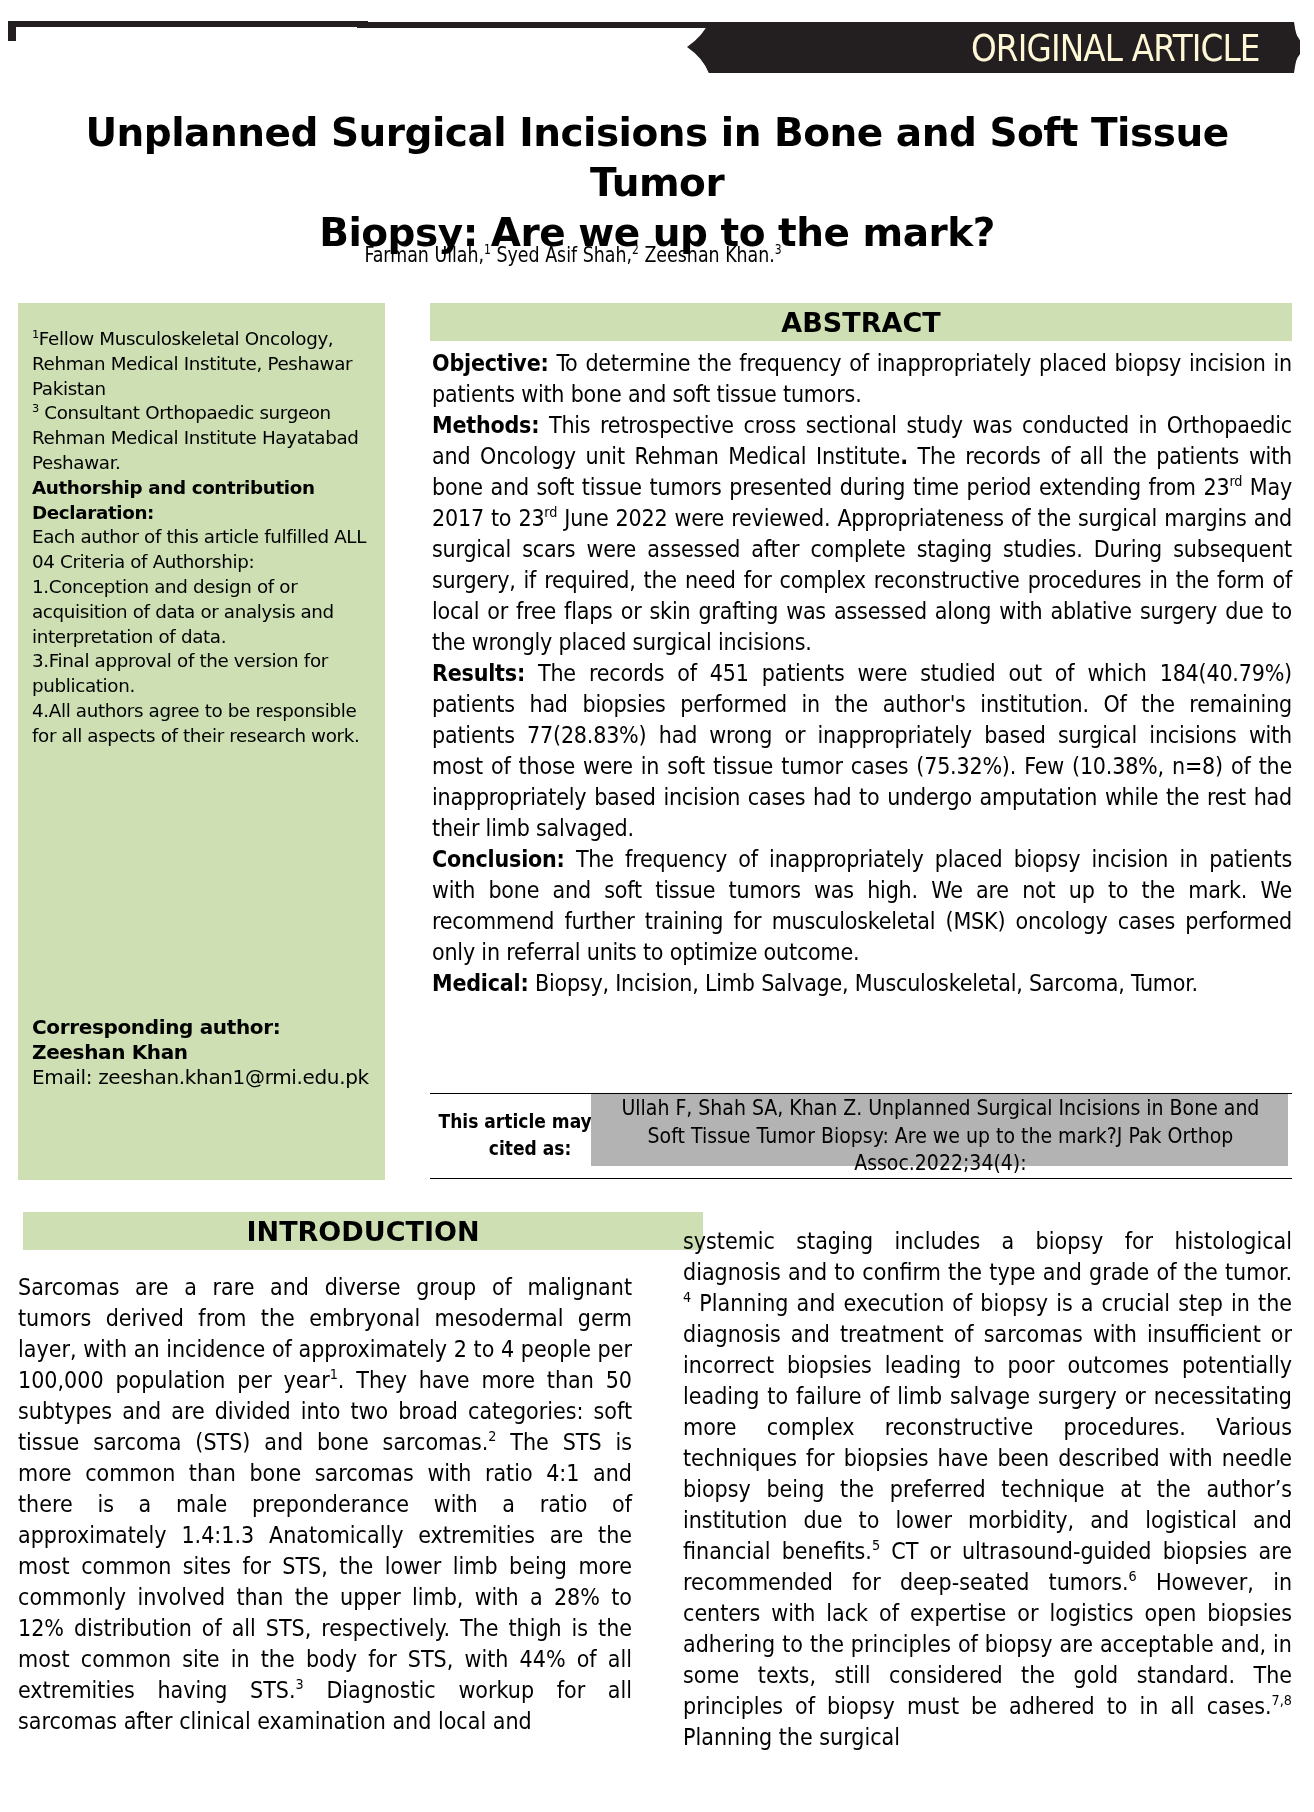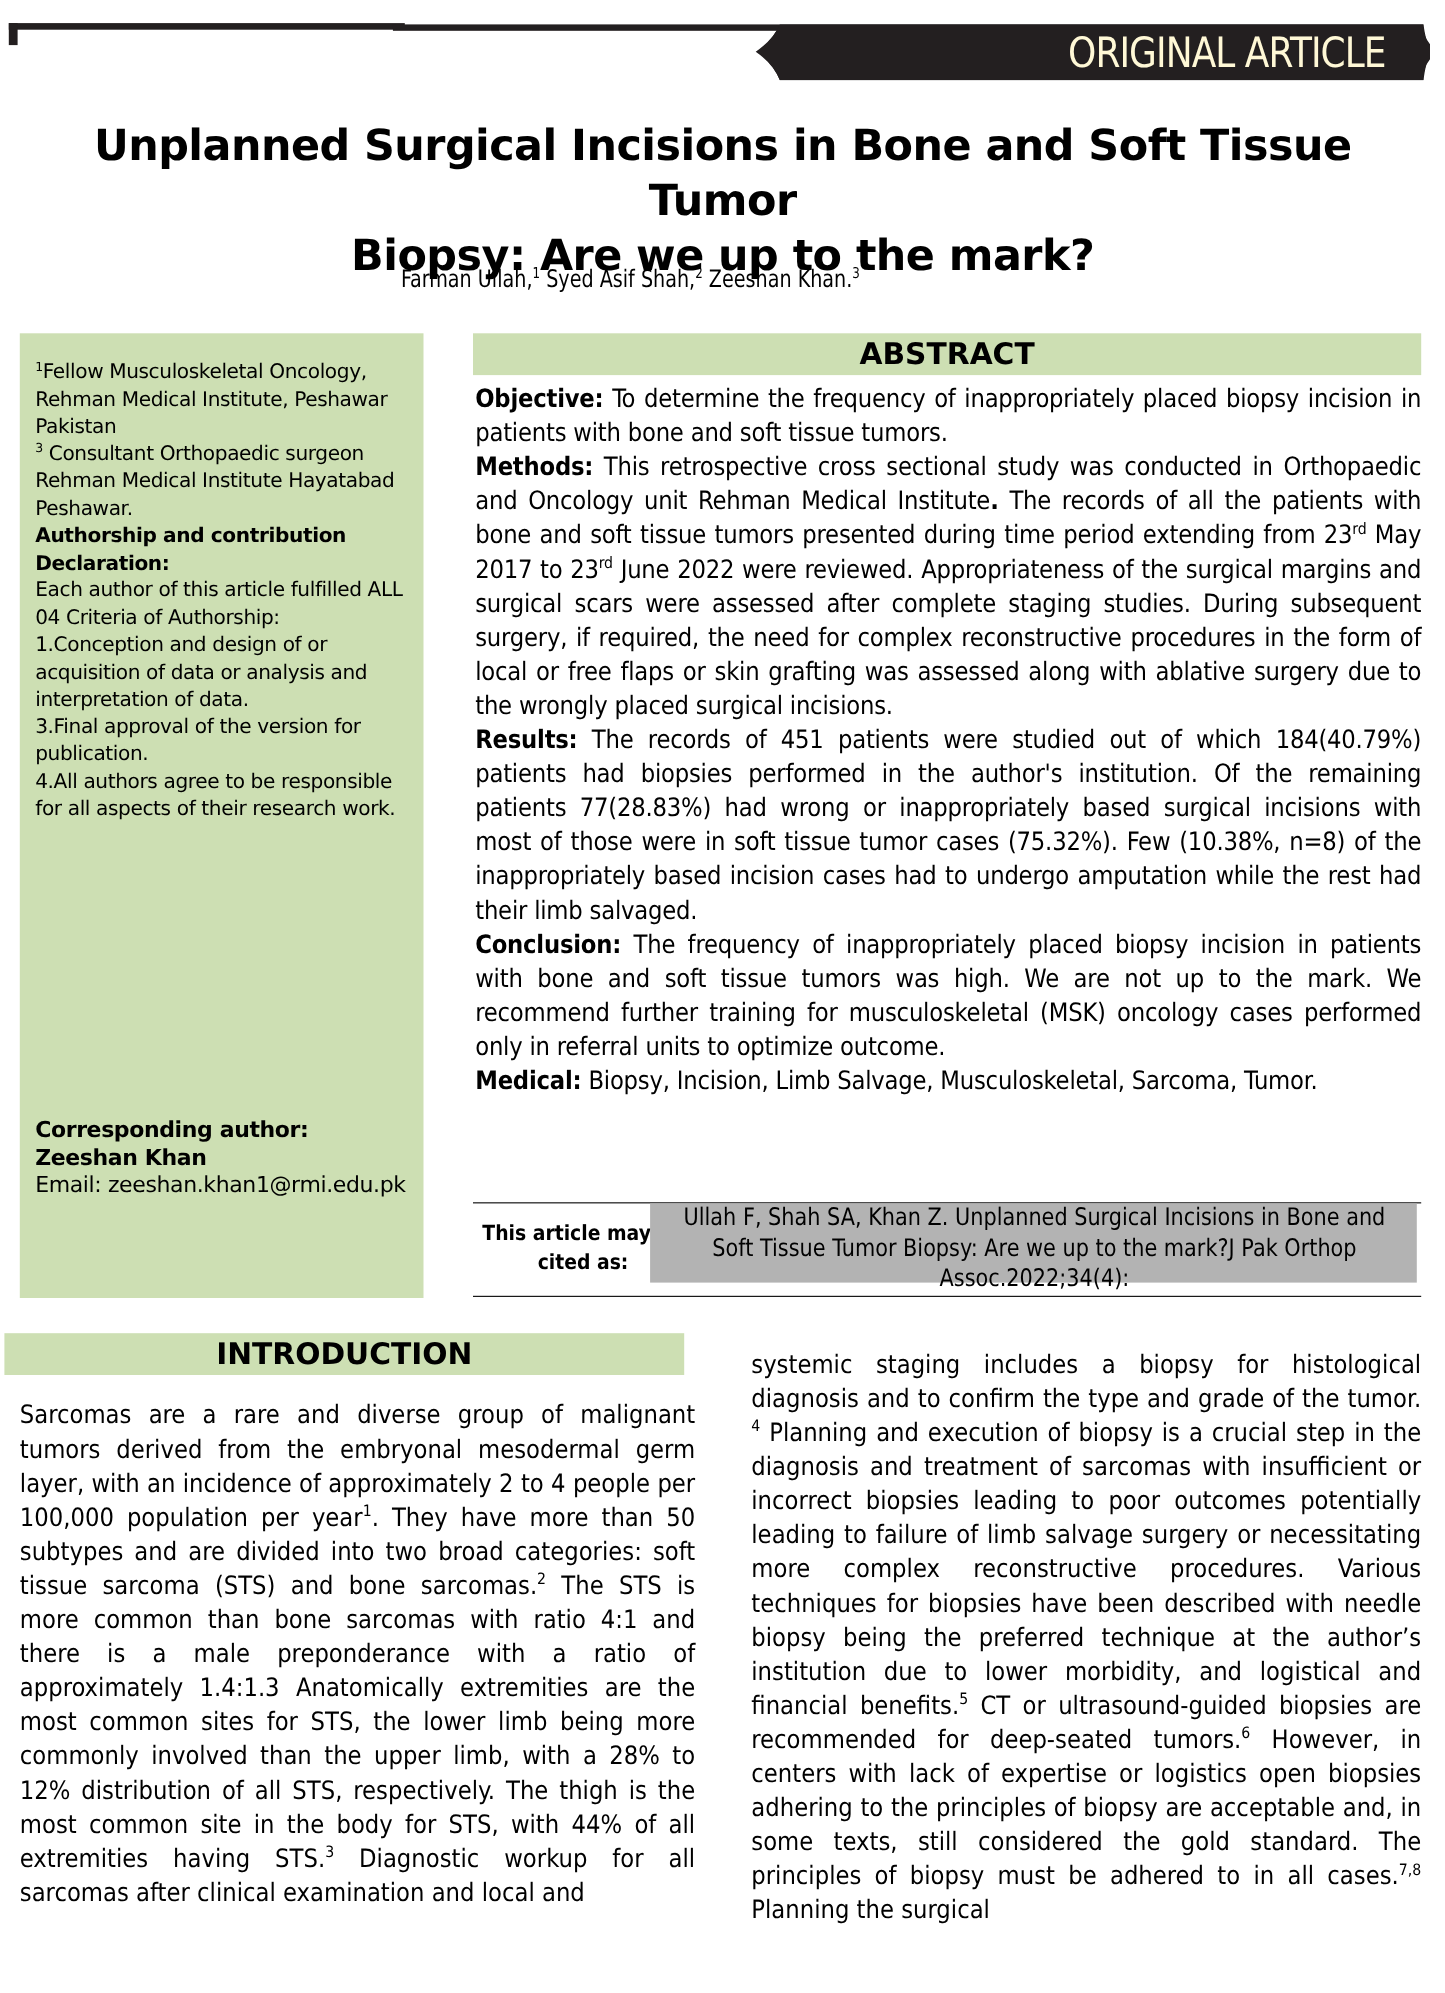--- a/index.html
+++ b/index.html
@@ -36,21 +36,21 @@
   .abstract .lbl { font-weight:bold; }
   
   .cite { left:430px; top:1093px; width:862px; height:84px; border-top:1.5px solid #000; border-bottom:1.5px solid #000; }
   .cite-label { position:absolute; left:0; top:14px; width:200px; text-align:center; font-weight:bold; font-size:19px; line-height:27px; }
   .cite-arrow { position:absolute; left:242px; top:26px; width:0; height:0; border-top:16px solid transparent;
         border-bottom:16px solid transparent; border-left:26px solid #000; }
   .cite-box { position:absolute; left:161px; top:0; width:697px; height:72px; background:#b3b3b3;text-align:center; }
   .cite-text { position:absolute; left:14px; top:0; width:780px; font-size:22px; line-height:27.5px;
         transform:scaleX(0.86); transform-origin:left top; }
   
-  .intro-head { left:4px; top:1212px; width:618px; height:38px; line-height:40px; font-size:27px; }
+  .intro-head { left:23px; top:1212px; width:680px; height:38px; line-height:40px; font-size:27px; }
   .col { font-size:23px; line-height:31px; text-align:justify;margin-top:16px; }
   .col-left { left:18px; top:1256px; width:614px; }
   .col-right { left:683px; top:1210px; width:609px; }
 </style>
 </head>
 <body>
 
 <div class="abs rule-top"></div>
 <div class="abs rule-stub"></div>
 <div class="abs banner">

